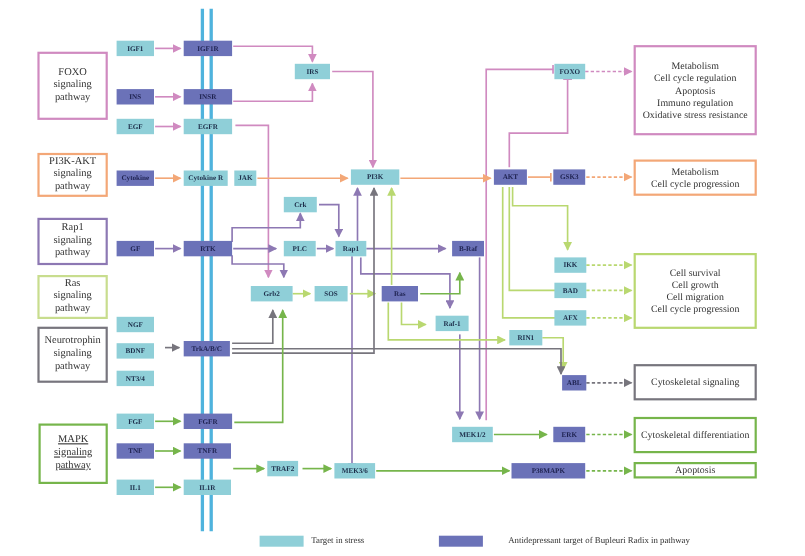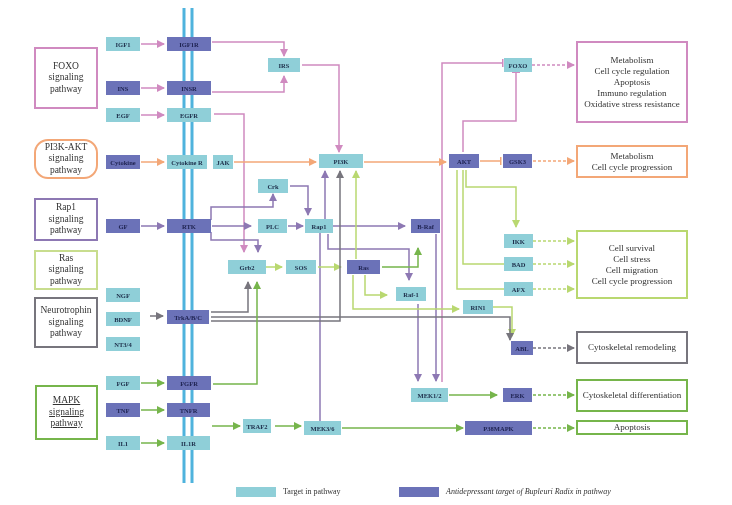--- a/index.html
+++ b/index.html
@@ -125,21 +125,21 @@
     <line x1="342" y1="428" x2="463" y2="428" marker-end="url(#m-mapk)"></line>
     <line x1="449" y1="395" x2="497" y2="395" marker-end="url(#m-mapk)"></line>
     <line x1="533" y1="395" x2="574" y2="395" stroke-dasharray="3,2" marker-end="url(#m-mapk)"></line>
     <line x1="533" y1="428" x2="574" y2="428" stroke-dasharray="3,2" marker-end="url(#m-mapk)"></line>
   </g>
 </svg>
 
 <div class="pbox" style="left:34px;top:47px;width:64px;height:62px;border-color:#d08ac0;">FOXO
 signaling
 pathway</div>
-<div class="pbox" style="left:34px;top:139px;width:64px;height:40px;border-color:#f3a777;border-radius:14px;">PI3K-AKT
+<div class="pbox" style="left:34px;top:139px;width:64px;height:40px;border-color:#f3a777;">PI3K-AKT
 signaling
 pathway</div>
 <div class="pbox" style="left:34px;top:198px;width:64px;height:43px;border-color:#8d78b3;">Rap1
 signaling
 pathway</div>
 <div class="pbox" style="left:34px;top:250px;width:64px;height:40px;border-color:#c8dd8e;">Ras
 signaling
 pathway</div>
 <div class="pbox" style="left:34px;top:297px;width:64px;height:51px;border-color:#77757d;">Neurotrophin
 signaling
@@ -194,23 +194,23 @@
 <div class="node a" style="left:465px;top:421px;width:67px;">P38MAPK</div>
 
 <div class="obox" style="left:576px;top:41px;width:112px;height:82px;border-color:#d08ac0;">Metabolism
 Cell cycle regulation
 Apoptosis
 Immuno regulation
 Oxidative stress resistance</div>
 <div class="obox" style="left:576px;top:145px;width:112px;height:33px;border-color:#f3a777;">Metabolism
 Cell cycle progression</div>
 <div class="obox" style="left:576px;top:230px;width:112px;height:69px;border-color:#b9d870;">Cell survival
-Cell stress
+Cell growth
 Cell migration
 Cell cycle progression</div>
-<div class="obox" style="left:576px;top:331px;width:112px;height:33px;border-color:#77757d;">Cytoskeletal remodeling</div>
+<div class="obox" style="left:576px;top:331px;width:112px;height:33px;border-color:#77757d;">Cytoskeletal signaling</div>
 <div class="obox" style="left:576px;top:379px;width:112px;height:33px;border-color:#76b54b;">Cytoskeletal differentiation</div>
 <div class="obox" style="left:576px;top:420px;width:112px;height:15px;border-color:#76b54b;">Apoptosis</div>
 
 <div class="legend-swatch" style="left:236px;top:487px;background:#8fcfd8;"></div>
-<div class="legend-label" style="left:283px;top:487px;">Target in pathway</div>
+<div class="legend-label" style="left:283px;top:487px;">Target in stress</div>
 <div class="legend-swatch" style="left:399px;top:487px;background:#6b72b8;"></div>
-<div class="legend-label" style="left:446px;top:487px;font-style:italic;">Antidepressant target of Bupleuri Radix in pathway</div>
+<div class="legend-label" style="left:462px;top:487px;">Antidepressant target of Bupleuri Radix in pathway</div>
 
 </body></html>

